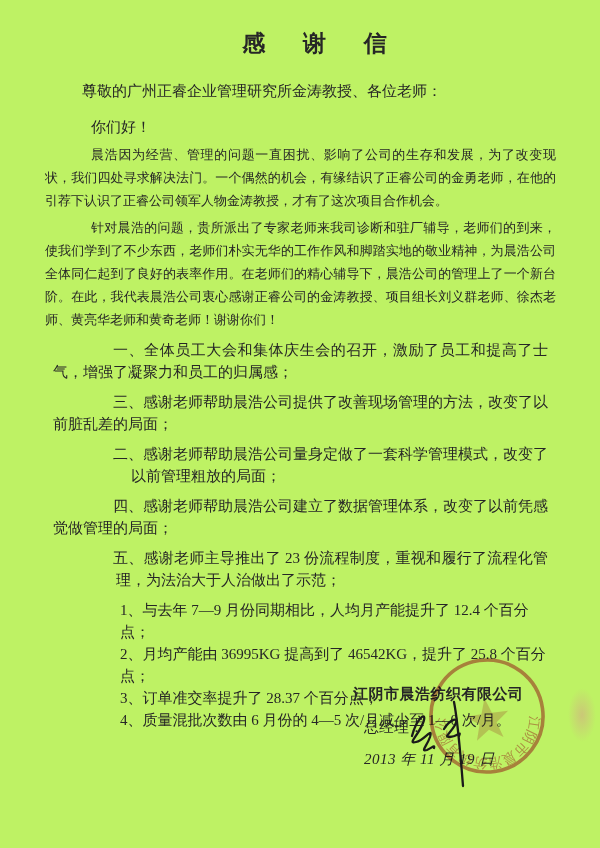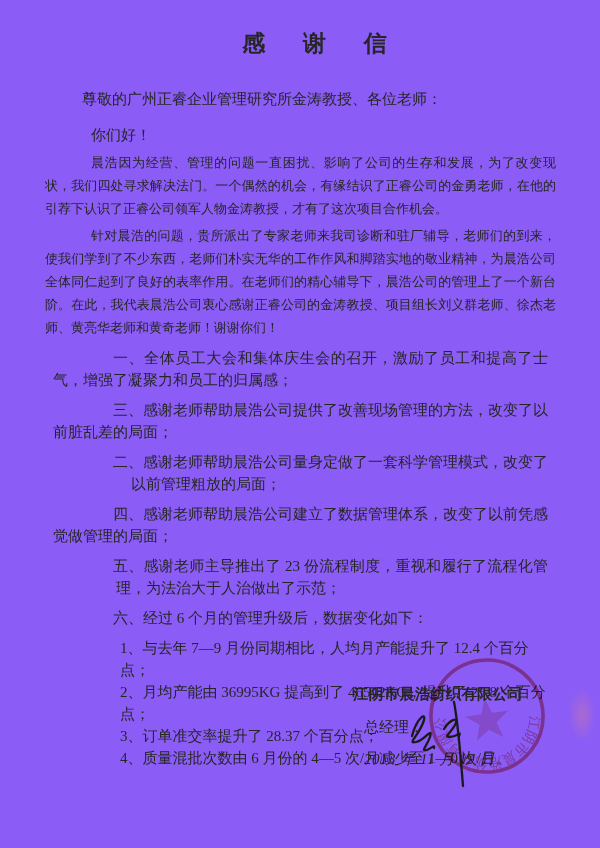--- a/index.html
+++ b/index.html
@@ -1,33 +1,33 @@
 <!DOCTYPE html>
 <html><head>
 <meta charset="utf-8">
 <style>
   html,body{margin:0;padding:0;background:#ffffff;}
   .page{
     position:relative;
     width:600px;height:848px;
-    background:#8b5cf6;
+    background:#bef264;
     overflow:hidden;
     font-family:"Liberation Serif","DejaVu Serif",serif;
     color:#262626;
   }
   .content{padding:0 44px 0 45px;}
   .title{
     margin:31px 0 0 44px;
     text-align:center;
     font-size:23px;line-height:26px;
     font-weight:bold;
     letter-spacing:16px;
   }
   .salutation{
-    margin:32px 0 0 37px;
+    margin:24px 0 0 37px;
     font-size:15px;line-height:21px;
   }
   .greeting{
     margin-top:14px;
     font-size:15px;line-height:22.5px;
     text-indent:46px;
   }
   .para{
     margin:4px 0 0 0;
     font-size:13px;line-height:23px;
@@ -84,21 +84,20 @@
     <div class="greeting">你们好！</div>
 
     <p class="para">晨浩因为经营、管理的问题一直困扰、影响了公司的生存和发展，为了改变现状，我们四处寻求解决法门。一个偶然的机会，有缘结识了正睿公司的金勇老师，在他的引荐下认识了正睿公司领军人物金涛教授，才有了这次项目合作机会。</p>
     <p class="para">针对晨浩的问题，贵所派出了专家老师来我司诊断和驻厂辅导，老师们的到来，使我们学到了不少东西，老师们朴实无华的工作作风和脚踏实地的敬业精神，为晨浩公司全体同仁起到了良好的表率作用。在老师们的精心辅导下，晨浩公司的管理上了一个新台阶。在此，我代表晨浩公司衷心感谢正睿公司的金涛教授、项目组长刘义群老师、徐杰老师、黄亮华老师和黄奇老师！谢谢你们！</p>
 
     <div class="item item-plain">一、全体员工大会和集体庆生会的召开，激励了员工和提高了士气，增强了凝聚力和员工的归属感；</div>
     <div class="item item-plain">三、感谢老师帮助晨浩公司提供了改善现场管理的方法，改变了以前脏乱差的局面；</div>
     <div class="item item-hang2">二、感谢老师帮助晨浩公司量身定做了一套科学管理模式，改变了以前管理粗放的局面；</div>
     <div class="item item-plain">四、感谢老师帮助晨浩公司建立了数据管理体系，改变了以前凭感觉做管理的局面；</div>
     <div class="item item-hang5">五、感谢老师主导推出了 23 份流程制度，重视和履行了流程化管理，为法治大于人治做出了示范；</div>
-    <div class="item item-plain">六、经过 6 个月的管理升级后，数据变化如下：</div>
 
     <div class="sub">1、与去年 7—9 月份同期相比，人均月产能提升了 12.4 个百分点；</div>
     <div class="sub">2、月均产能由 36995KG 提高到了 46542KG，提升了 25.8 个百分点；</div>
     <div class="sub">3、订单准交率提升了 28.37 个百分点；</div>
     <div class="sub">4、质量混批次数由 6 月份的 4—5 次/月减少至 1—0 次/月。</div>
   </div>
 
   <div class="sign-block">
     <div class="company">江阴市晨浩纺织有限公司</div>
     <div class="role-line">总经理：</div>

